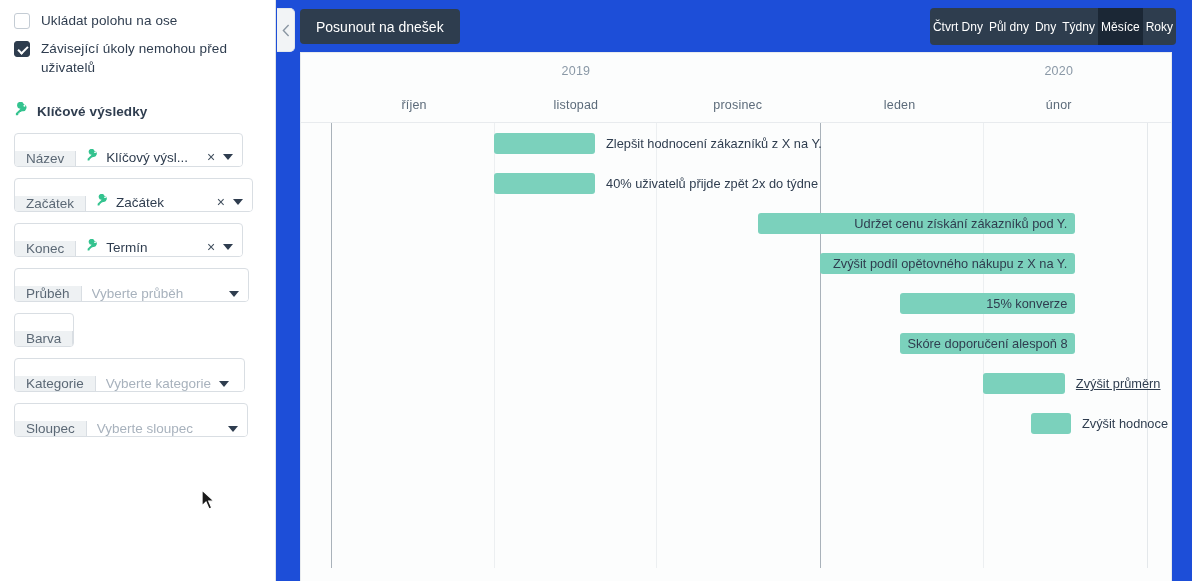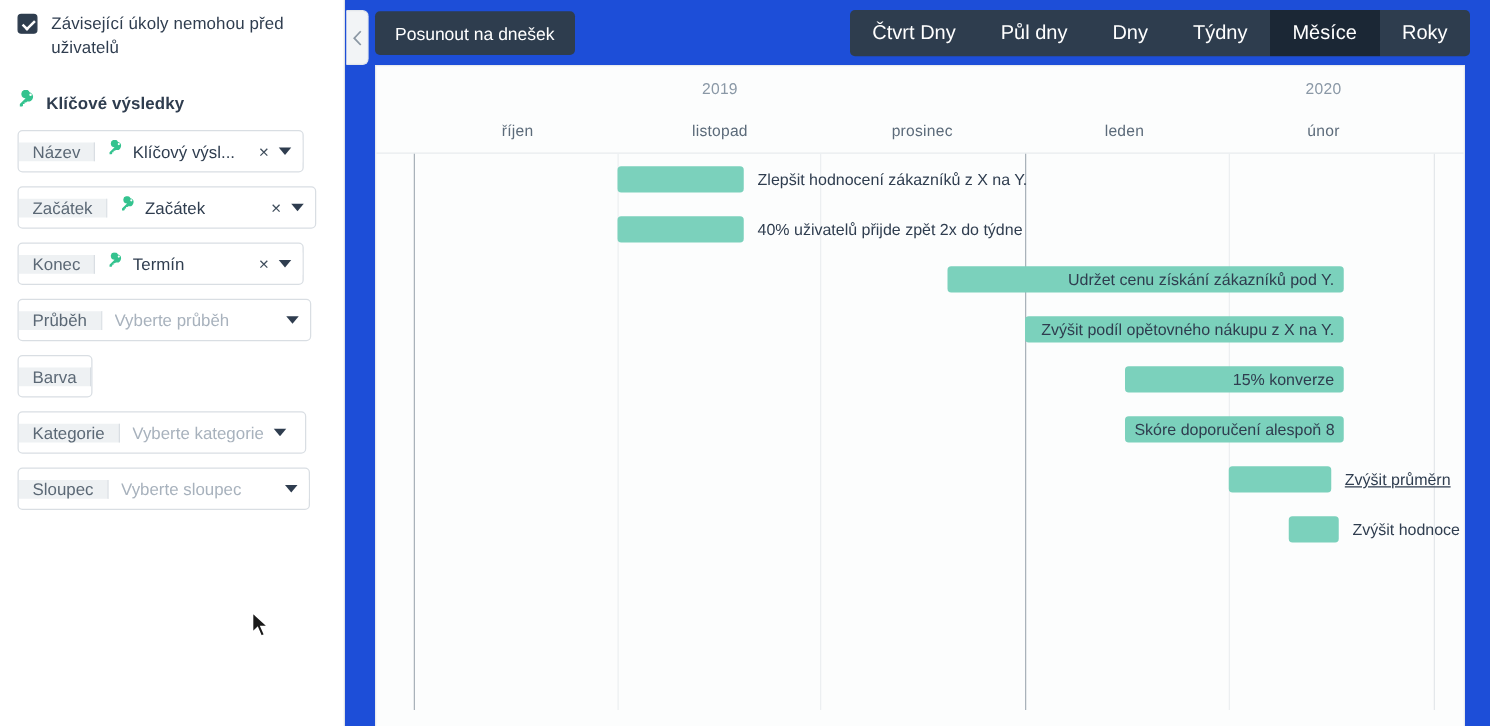--- a/index.html
+++ b/index.html
@@ -76,21 +76,21 @@
   .section-title {
     font-size: 13.5px;
     font-weight: bold;
     color: #2f3d4f;
     letter-spacing: 0.1px;
   }
 
   .field-list { margin-top: 12px; }
   .field-row {
     display: flex;
-    align-items: center;
+    align-items: flex-end;
     height: 34px;
     margin: 11px 0 10px 14px;
     border: 1px solid #d9dee3;
     border-radius: 4px;
     background: #ffffff;
     overflow: hidden;
     width: max-content;
   }
   .field-label {
     display: flex;
@@ -193,23 +193,23 @@
     position: absolute;
     right: 16px; top: 8px;
     height: 37px;
     background: #2e3d4e;
     border-radius: 4px;
     display: flex;
     overflow: hidden;
   }
   .seg-btn {
     display: flex; align-items: center;
-    padding: 0 18px;
+    padding: 0 3px;
     color: #ffffff;
-    font-size: 16px;
+    font-size: 12px;
     background: transparent;
     border: none;
     cursor: pointer;
     white-space: nowrap;
   }
   .seg-btn.active { background: #1b2735; }
 
   .gantt {
     position: relative;
     margin: 0 20px 0 24px;
@@ -289,20 +289,24 @@
     white-space: nowrap;
   }
 </style>
 </head>
 <body>
 
 <div id="app">
 
   <aside class="sidebar">
 
+    <div class="checkbox-row first">
+      <span class="cb" id="cb0"></span>
+      <span class="cb-label">Ukládat polohu na ose</span>
+    </div>
 
     <div class="checkbox-row second">
       <span class="cb checked" id="cb1"></span>
       <span class="cb-label">Závisející úkoly nemohou před uživatelů</span>
     </div>
 
     <div class="section-head">
       <span class="key-ico">
         <svg width="15" height="15" viewBox="0 0 24 24" fill="#34c38f">
           <path d="M15.5 3a5.5 5.5 0 1 0-5.1 7.6L3 18v3h3l1-1v-2h2v-2h2l1.4-1.4A5.5 5.5 0 0 0 15.5 3zm1.2 4.6a1.6 1.6 0 1 1 0-3.2 1.6 1.6 0 0 1 0 3.2z"></path>

